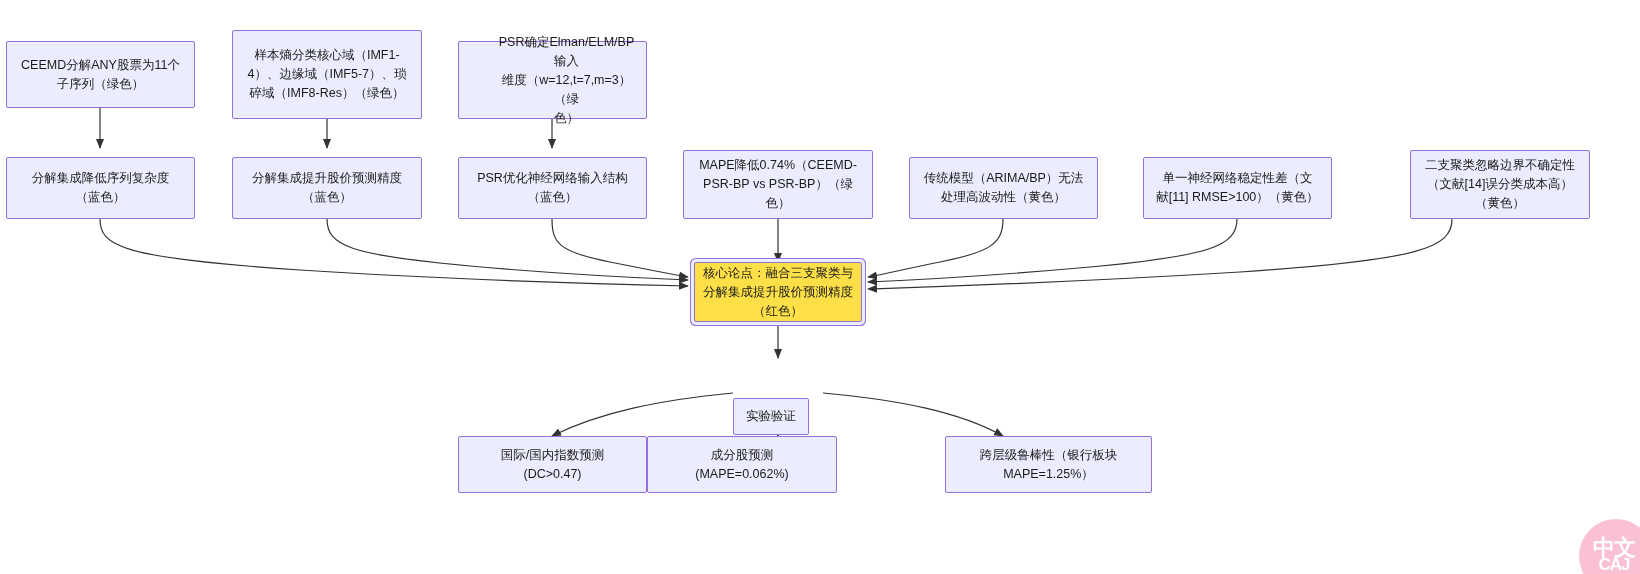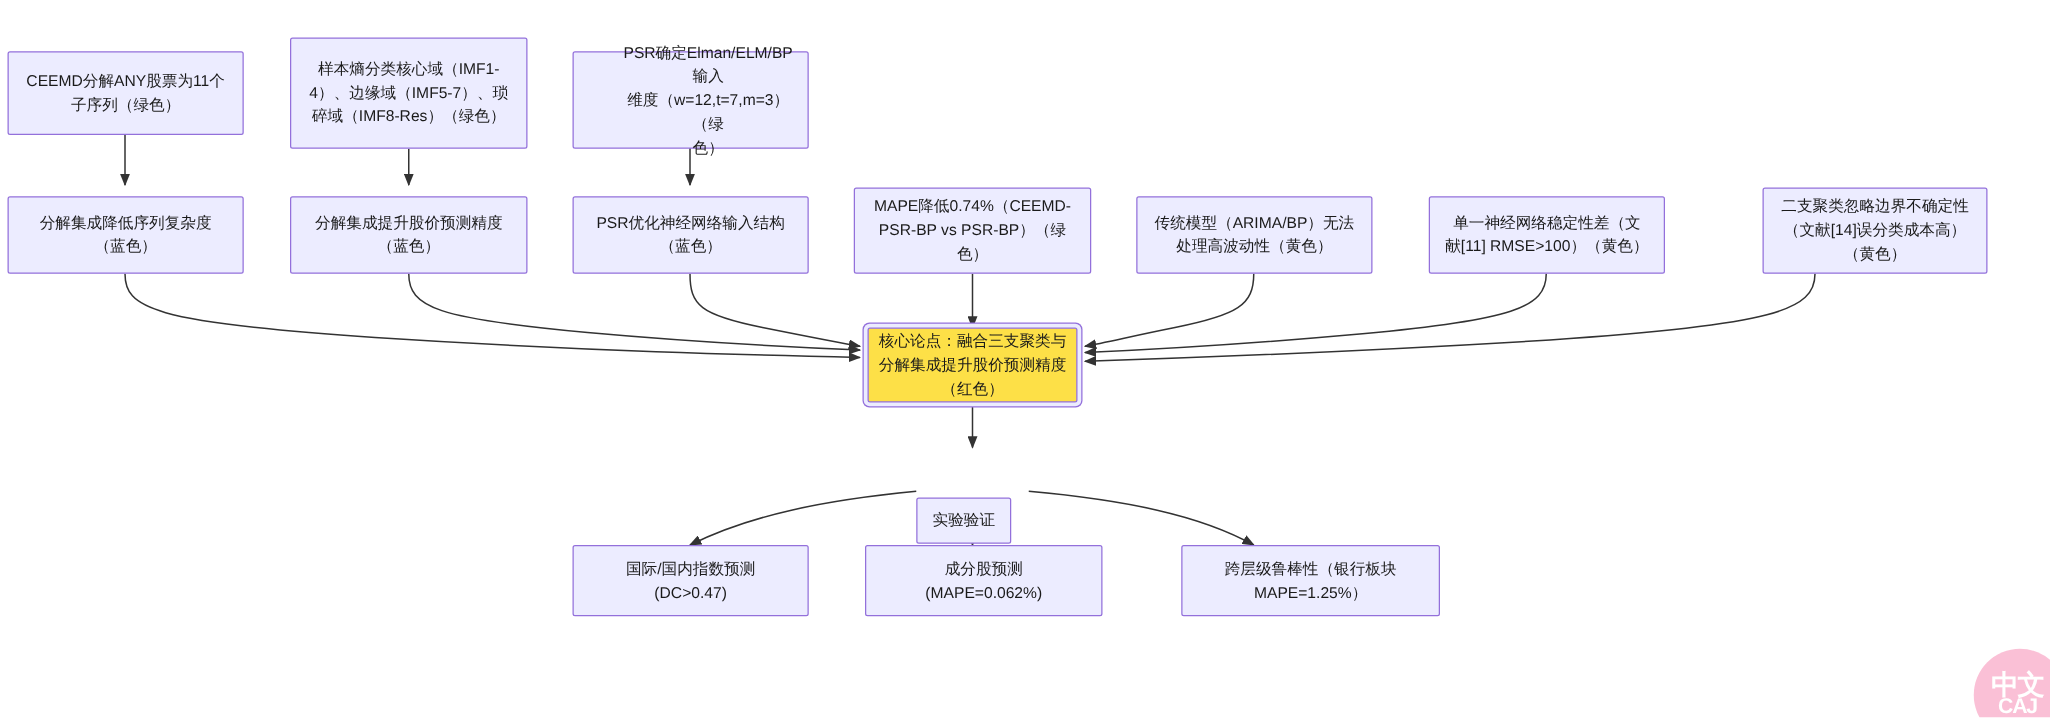--- a/index.html
+++ b/index.html
@@ -176,21 +176,21 @@
 
   <div class="node" style="left:733px; top:362px; width:76px; height:37px;margin-top:36px;">
     <span class="label">实验验证</span>
   </div>
 
   <div class="node" style="left:458px; top:436px; width:189px; height:57px;">
     <span class="label">国际/国内指数预测
 (DC&gt;0.47)</span>
   </div>
 
-  <div class="node" style="left:692px; top:436px; width:190px; height:57px;">
+  <div class="node" style="left:647px; top:436px; width:190px; height:57px;">
     <span class="label">成分股预测
 (MAPE=0.062%)</span>
   </div>
 
   <div class="node" style="left:945px; top:436px; width:207px; height:57px;">
     <span class="label">跨层级鲁棒性（银行板块
 MAPE=1.25%）</span>
   </div>
 
   <div class="watermark" style="left:1579px; top:519px;">

